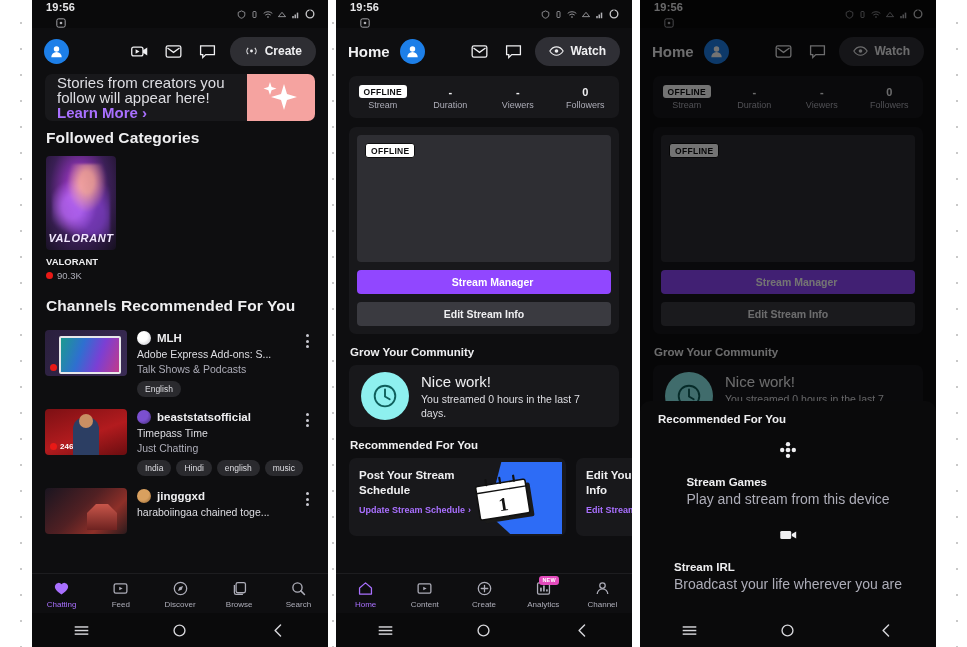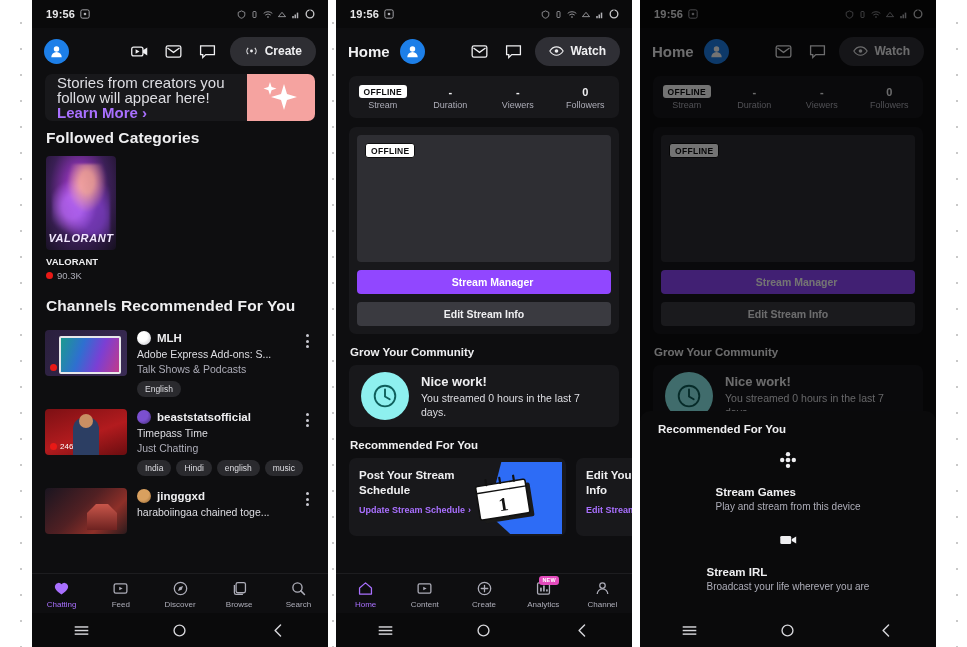--- a/index.html
+++ b/index.html
@@ -33,21 +33,21 @@
   #phone3 { left: 640px; }
 
   
   .statusbar {
     height: 28px;
     display: flex; align-items: center;
     justify-content: space-between;
     padding: 0 13px 0 14px;
     background: #0a0a0b;
   }
-  .sb-left { display: flex; align-items: center; gap: 5px; }
+  .sb-left { display: flex; align-items: center; gap: 5px; flex-direction: column; }
   .sb-time { font-size: 11px; font-weight: 700; color: #e8e8ea; letter-spacing: .2px; }
   .sb-right { display: flex; align-items: center; gap: 4px; }
   .sb-ico { opacity: .85; display: block; }
 
   
   .appbar {
     height: 46px;
     display: flex; align-items: center;
     padding: 0 12px;
     gap: 10px;
@@ -126,21 +126,21 @@
   .chan {
     display: flex; padding: 6px 13px 0 13px; gap: 10px;
   }
   .chan-thumb {
     width: 82px; height: 46px; border-radius: 4px;
     flex: 0 0 auto; position: relative; overflow: hidden;
   }
   .chan-thumb .vcount {
     position: absolute; left: 5px; bottom: 4px;
     display: flex; align-items: center; gap: 3px;
-    font-size: 8px; font-weight: 400; color: #fff;
+    font-size: 8px; font-weight: 700; color: #fff;
   }
   .thumb-a { background: linear-gradient(120deg,#2a1f3d 0%,#3a2b55 100%); }
   .thumb-a::after {
     content:""; position:absolute; left:14px; top:6px; width:58px; height:34px;
     border:2px solid #e8e8ea; border-radius:2px;
     background: linear-gradient(110deg,#1b9a8f 0%,#2f6fd0 35%,#7b3fd4 65%,#c13a8a 100%);
   }
   .thumb-b { background: linear-gradient(160deg,#7d1014 0%,#b21b1e 55%,#6a0d10 100%); }
   .thumb-b::after {
     content:""; position:absolute; left:28px; top:8px; width:26px; height:38px;
@@ -234,21 +234,21 @@
   .sub-title { font-size: 11.5px; font-weight: 700; color:#efeff1; padding: 12px 14px 7px 14px; }
   .grow-card {
     margin: 0 13px; background:#18181b; border-radius:7px;
     display:flex; align-items:center; gap:12px; padding: 11px 12px; height: 62px;
   }
   .clock {
     width: 48px; height: 48px; border-radius: 50%;
     background: #8ef0ef; flex: 0 0 auto;
     display:flex; align-items:center; justify-content:center;
   }
-  .grow-h { font-size: 13px; font-weight: 700; color:#efeff1; }
+  .grow-h { font-size: 15px; font-weight: 400; color:#efeff1; }
   .grow-p { font-size: 10.5px; line-height: 14px; color:#dedee3; margin-top:2px; }
 
   .rec-row { display: flex; gap: 10px; padding: 0 13px; }
   .rec-card {
     background:#18181b; border-radius:7px; height: 78px;
     position: relative; overflow: hidden; padding: 10px 10px 0 10px;
   }
   .rec-card.a { flex: 0 0 217px; }
   .rec-card.b { flex: 0 0 120px; }
   .rec-h { font-size: 11.5px; font-weight: 700; color:#efeff1; line-height: 15px; max-width: 115px; }
@@ -268,21 +268,21 @@
   }
   .sheet {
     position: absolute; left: 0; right: 0; bottom: 34px;
     background: #0a0a0b;
     border-radius: 10px 10px 0 0;
     padding: 10px 0 12px 0;
   }
   .sheet-item { display:flex; align-items:center; gap:16px; padding: 9px 18px; flex-direction: column; }
   .sheet-ico { width: 24px; display:flex; align-items:center; justify-content:center; flex:0 0 auto; }
   .sheet-h { font-size: 11.5px; font-weight: 700; color:#efeff1; }
-  .sheet-p { font-size: 10px; color:#adadb8; margin-top:3px; }
+  .sheet-p { font-size: 14px; color:#adadb8; margin-top:3px; }
 </style>
 </head>
 <body>
 
 <div id="stage">
 
   <div class="phone" id="phone1">
 
     <div class="statusbar">
       <div class="sb-left">

